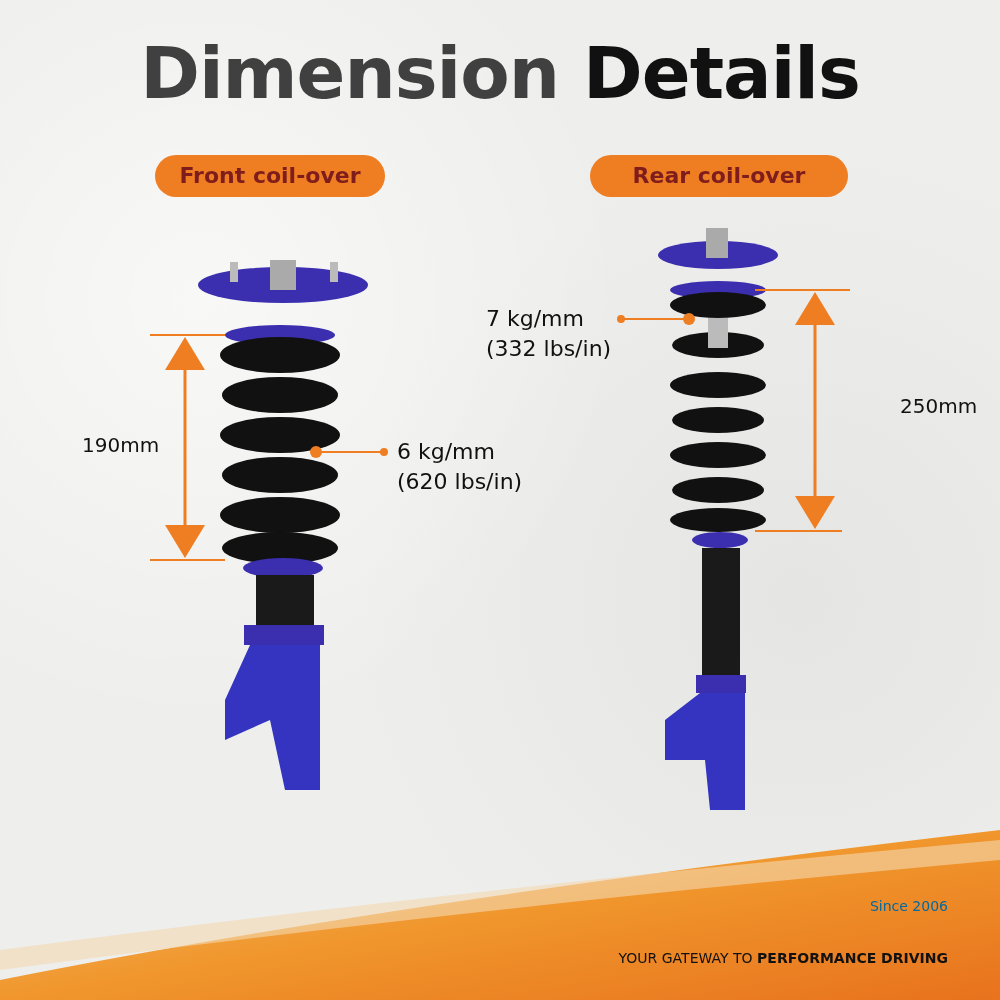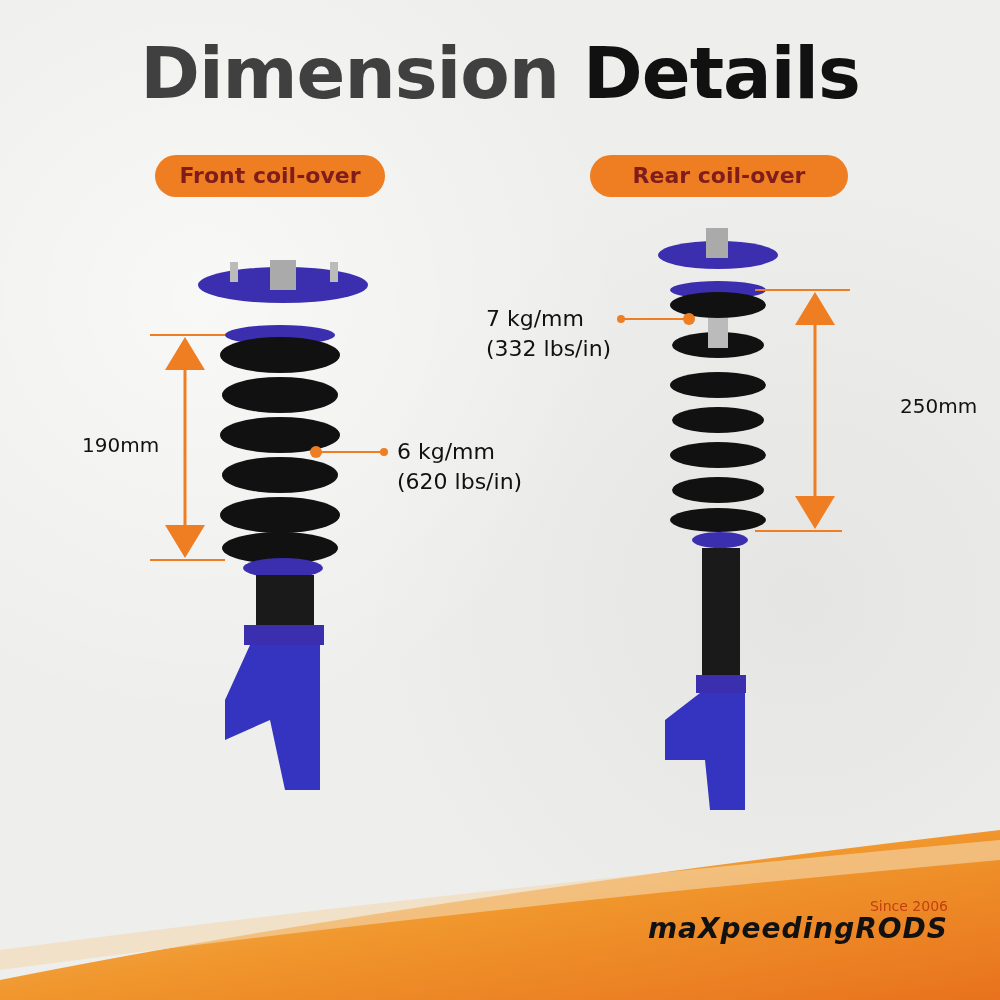--- a/index.html
+++ b/index.html
@@ -14,21 +14,21 @@
     font-family:"DejaVu Sans",sans-serif;font-weight:900;font-size:72px;letter-spacing:-1px;line-height:90px;}
   .title .orange{color:#404040;}
   .title .black{color:#111;}
   .pill{position:absolute;top:155px;height:42px;border-radius:21px;background:#ef7d22;
     color:#7f1d1d;font-weight:bold;font-size:22px;line-height:42px;text-align:center;}
   .label{position:absolute;color:#111;font-family:"DejaVu Sans",sans-serif;}
   .dim{font-size:20px;}
   .rate{font-size:22px;line-height:30px;}
   .footer{position:absolute;left:0;bottom:0;width:1000px;height:170px;}
   .logo{position:absolute;right:52px;bottom:22px;width:330px;}
-  .logo .since{position:absolute;right:0;top:0;font-size:14px;color:#c2410c;}
+  .logo .since{position:absolute;right:0;top:0;font-size:14px;color:#0369a1;}
   .logo .brand{position:absolute;right:0;top:14px;font-size:28px;font-weight:900;font-style:italic;color:#111;letter-spacing:1px;}
   .logo .tag{position:absolute;right:0;top:52px;font-size:14px;color:#111;white-space:nowrap;}
   .logo .tag b{font-weight:900;}
 </style>
 </head>
 <body>
 
 <div class="bg-texture"></div>
 
 <div class="title">
@@ -120,14 +120,16 @@
       <stop offset="0.5" stop-color="#f0962c"></stop>
       <stop offset="1" stop-color="#e8721d"></stop>
     </linearGradient>
   </defs>
   <path d="M0 150 Q 400 70 1000 0 L1000 170 L0 170 Z" fill="url(#og)"></path>
   <path d="M0 120 Q 450 60 1000 10 L1000 30 Q 450 80 0 140 Z" fill="#f3d9b0" opacity="0.6"></path>
 </svg>
 
 <div class="logo" style="height:80px;">
   <div class="since">Since 2006</div>
-  <div class="brand">maXpeedingRODS</div>
+  <div class="tag">
+    <span>YOUR GATEWAY TO </span><b>PERFORMANCE DRIVING</b>
+  </div>
 </div>
 
 </body></html>

